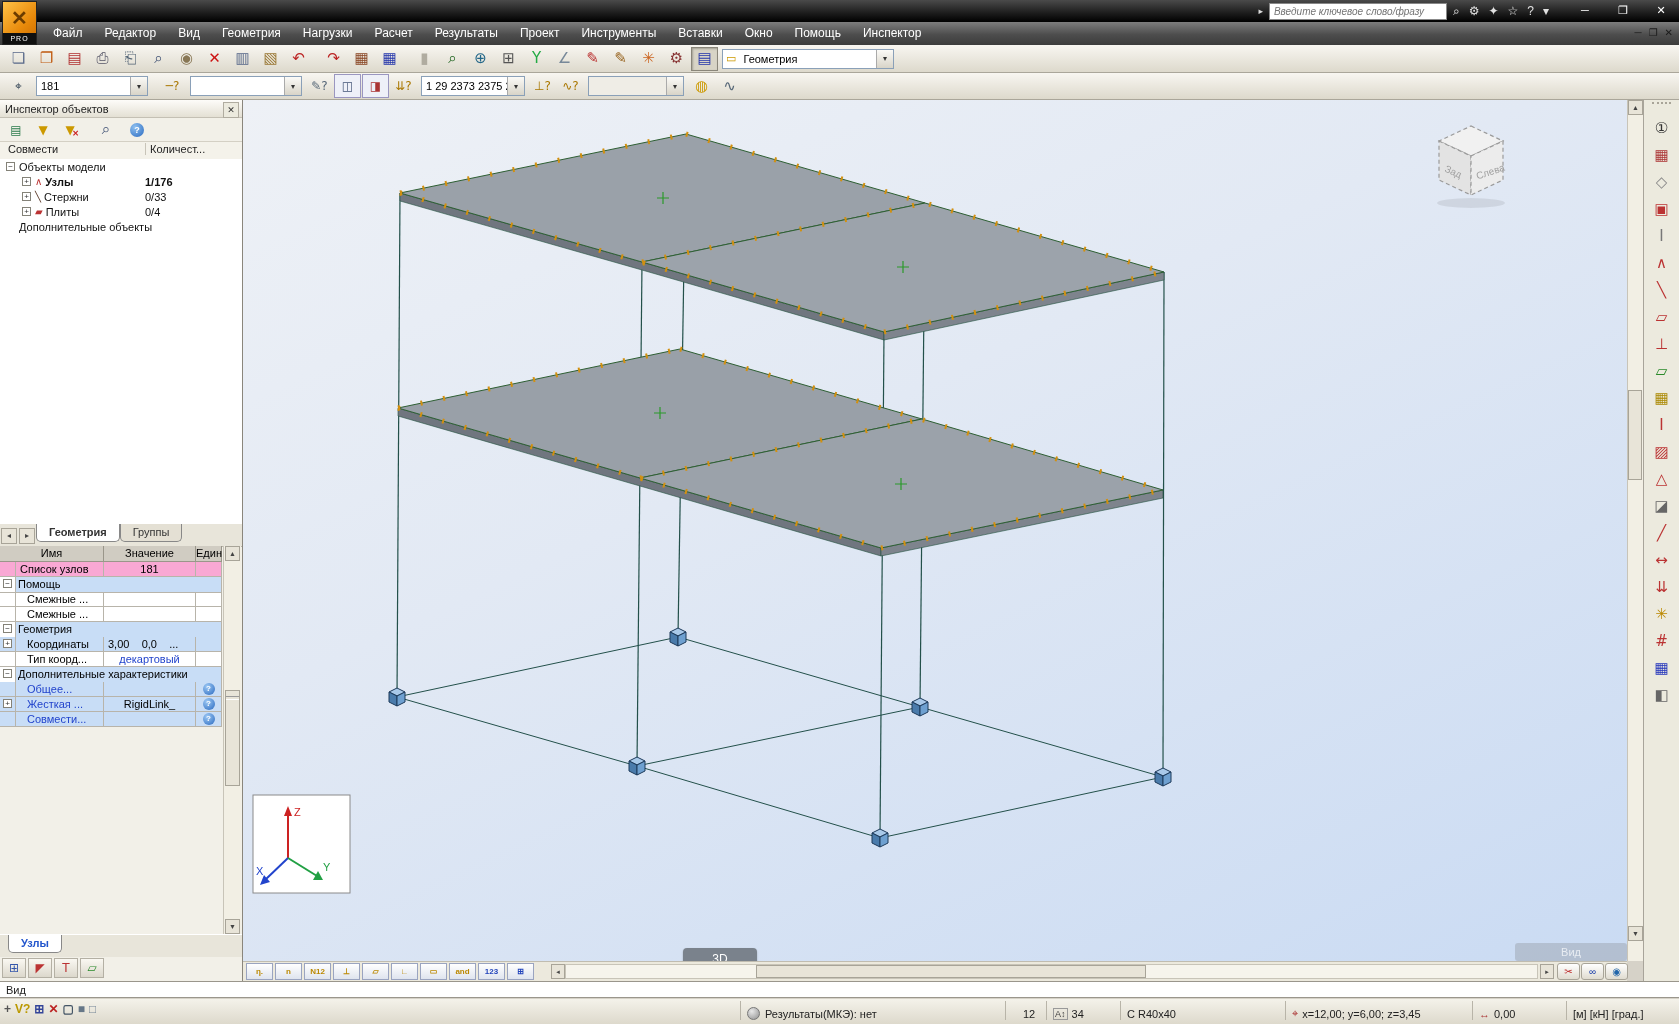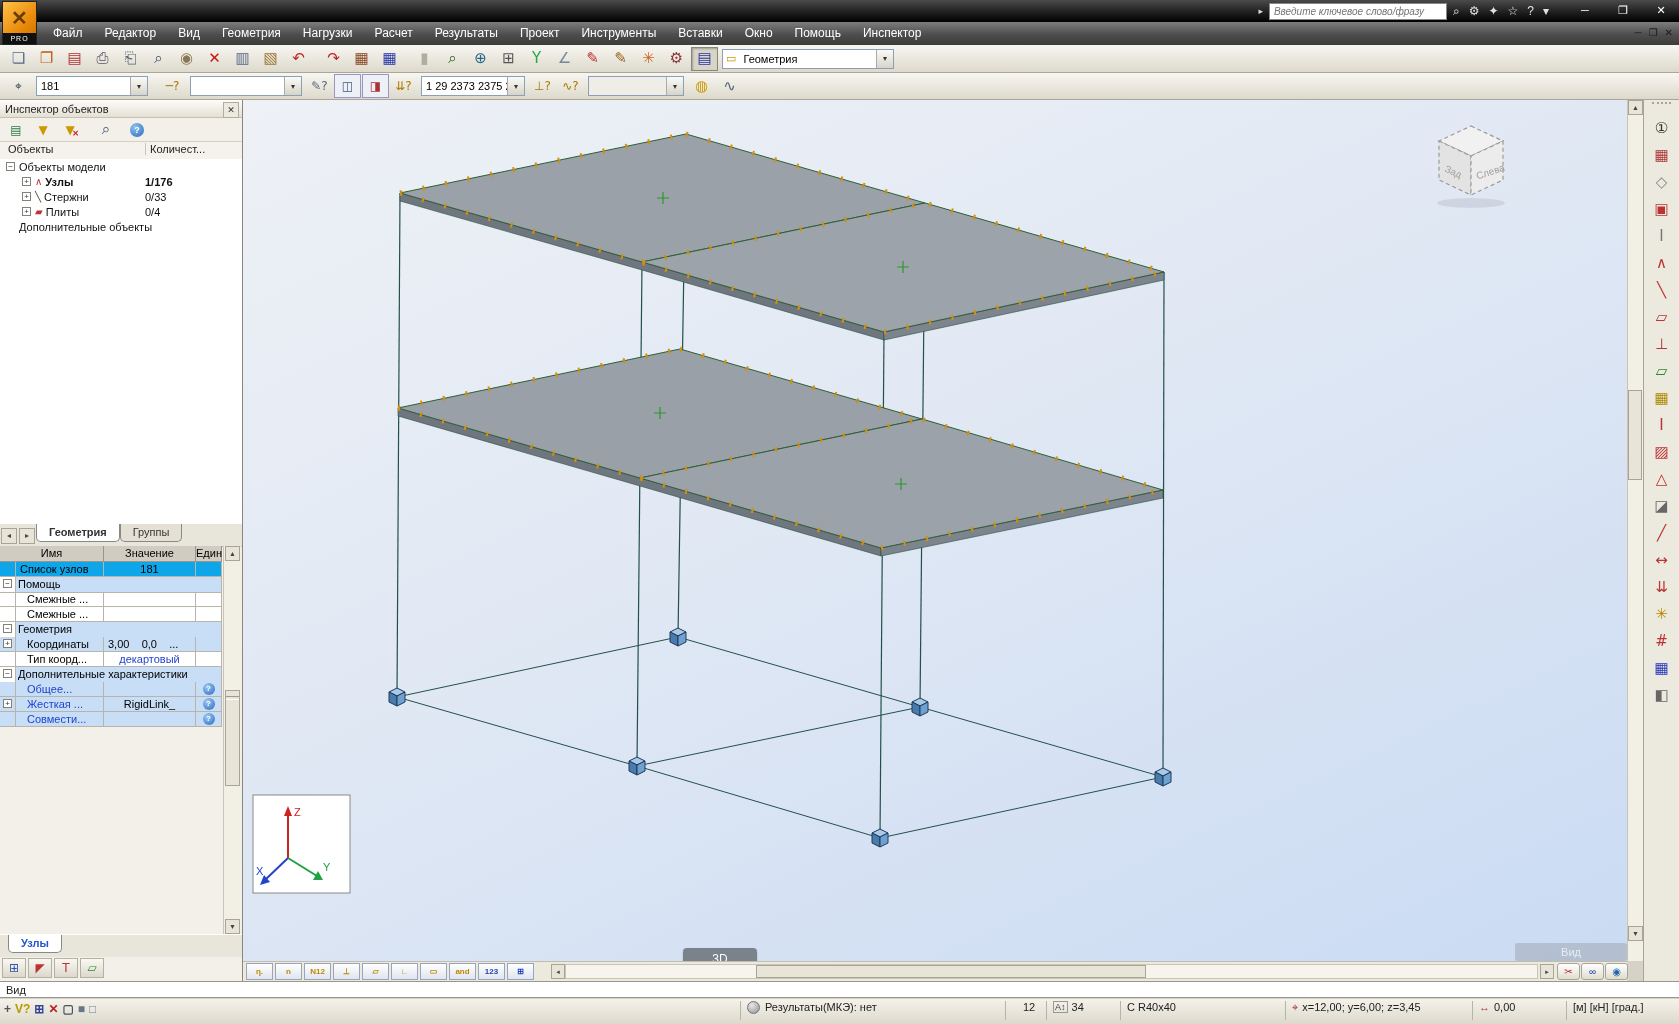--- a/index.html
+++ b/index.html
@@ -91,21 +91,21 @@
   .props{position:absolute;left:0;top:446px;width:222px;background:#fff;font-size:11px;}
   .prow{display:grid;grid-template-columns:16px 88px 92px 26px;height:15px;line-height:15px;}
   .prow.header{height:16px;background:#d0ccc2;font-weight:normal;}
   .prow.header div{border-right:1px solid #9a968a;border-bottom:1px solid #9a968a;text-align:center;}
   .pcell{border-right:1px solid #b8b4aa;border-bottom:1px solid #b8b4aa;overflow:hidden;white-space:nowrap;box-sizing:border-box;}
   .pcell.name{padding-left:4px;}
   .pcell.name.ind{padding-left:11px;}
   .pcell.val{text-align:center;}
   .pcell.val.left{text-align:left;padding-left:4px;}
   .pcell .linktext{color:#2244cc;}
-  .prow.gray .pcell{background:#0ea5e9;}
+  .prow.gray .pcell{background:#f9a8d4;}
   .prow.blue .pcell{background:#c8ddf6;}
   .prow.group .glabel{grid-column:2/5;background:#c8ddf6;border-right:1px solid #b8b4aa;border-bottom:1px solid #b8b4aa;padding-left:2px;}
   .pexp{width:9px;height:9px;border:1px solid #848278;background:#fff;font-size:8px;line-height:8px;text-align:center;
     color:#333;margin:2px auto;box-sizing:border-box;}
   .phelp{width:12px;height:12px;border-radius:50%;background:radial-gradient(circle at 35% 30%,#9cc8f4,#2a6ac0);
     color:#fff;font-size:8px;font-weight:bold;text-align:center;line-height:12px;margin:1px auto;}
   .props-scroll{position:absolute;left:223px;top:446px;width:17px;height:388px;background:#f2efe4;border-left:1px solid #c8c4b8;}
   .scroll-btn{position:absolute;left:1px;width:15px;height:15px;background:#e8e4d8;border:1px solid #a8a498;
     font-size:7px;text-align:center;line-height:14px;color:#444;box-sizing:border-box;}
   .props-thumb{position:absolute;left:1px;top:144px;width:15px;height:96px;background:#e8e4d8;border:1px solid #a8a498;box-sizing:border-box;}
@@ -145,21 +145,21 @@
   .rt-icon{width:28px;height:27px;margin:0 auto;display:flex;align-items:center;justify-content:center;
     font-size:15px;font-family:"DejaVu Sans",sans-serif;}
 
   
   .viewbar{position:absolute;left:0;top:981px;width:1679px;height:17px;background:#fff;border-top:1px solid #9a968c;
     border-bottom:1px solid #9a968c;font-size:11px;line-height:16px;padding-left:6px;box-sizing:border-box;color:#222;}
   .statusbar{position:absolute;left:0;top:999px;width:1679px;height:25px;background:linear-gradient(#f4f2ea,#ddd9cc);
     font-size:11px;color:#222;}
   .sb-icons{position:absolute;left:4px;top:3px;display:flex;gap:4px;align-items:center;}
   .sb-icons .glyph{font-size:12px;font-weight:bold;}
-  .sb-panel{position:absolute;top:2px;height:19px;border-left:1px solid #b8b4a8;display:flex;align-items:flex-start;
+  .sb-panel{position:absolute;top:2px;height:19px;border-left:1px solid #b8b4a8;display:flex;align-items:flex-end;
     padding-left:6px;box-sizing:border-box;white-space:nowrap;}
   .sb-circle{width:11px;height:11px;border-radius:50%;background:radial-gradient(circle at 35% 30%,#e8e8e8,#909090);
     border:1px solid #777;margin-right:5px;flex:none;}
   .sb-glyph{font-size:11px;margin-right:4px;}
 
   svg text{font-family:"Liberation Sans",sans-serif;}
 </style>
 </head>
 <body>
 
@@ -362,21 +362,21 @@
           <span class="overlay-glyph">✕</span>
         </button>
         <span class="tb-sep"></span>
         <button class="tb-btn">
           <span class="glyph" style="color: rgb(68, 85, 119);">⌕</span>
         </button>
         <span class="tb-sep"></span>
         <span class="help-circle">?</span>
       </div>
     <div class="insp-header">
-      <span class="col1">Объекты</span>
+      <span class="col1">Совмести</span>
       <span class="col2">Количест...</span>
     </div>
     <div class="insp-tree" id="insp-tree">
         <div class="tree-row" style="padding-left: 6px;">
           <span class="expander">−</span>
           <span class="t-label">Объекты модели</span>
         </div>
         <div class="tree-row" style="padding-left: 22px;">
           <span class="expander">+</span>
           <span class="t-icon" style="color: rgb(187, 51, 51);">∧</span>

